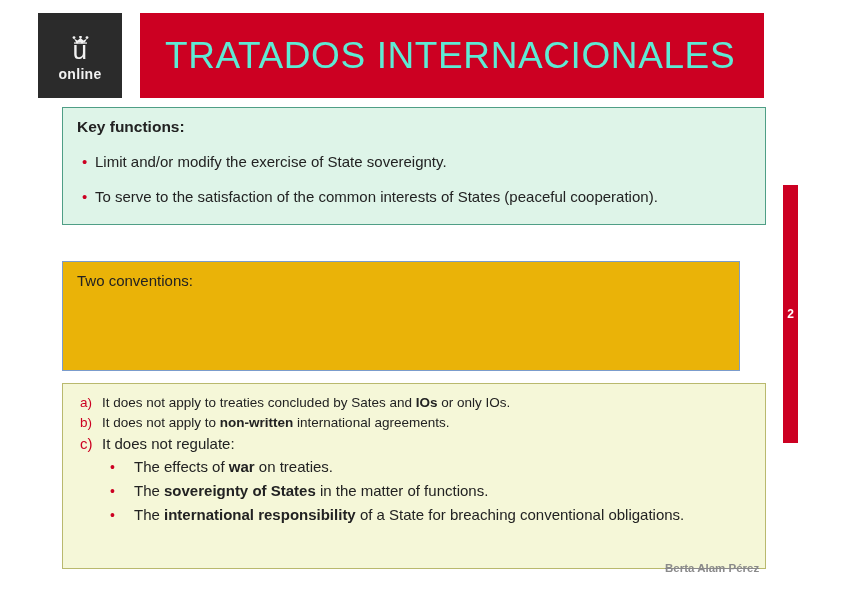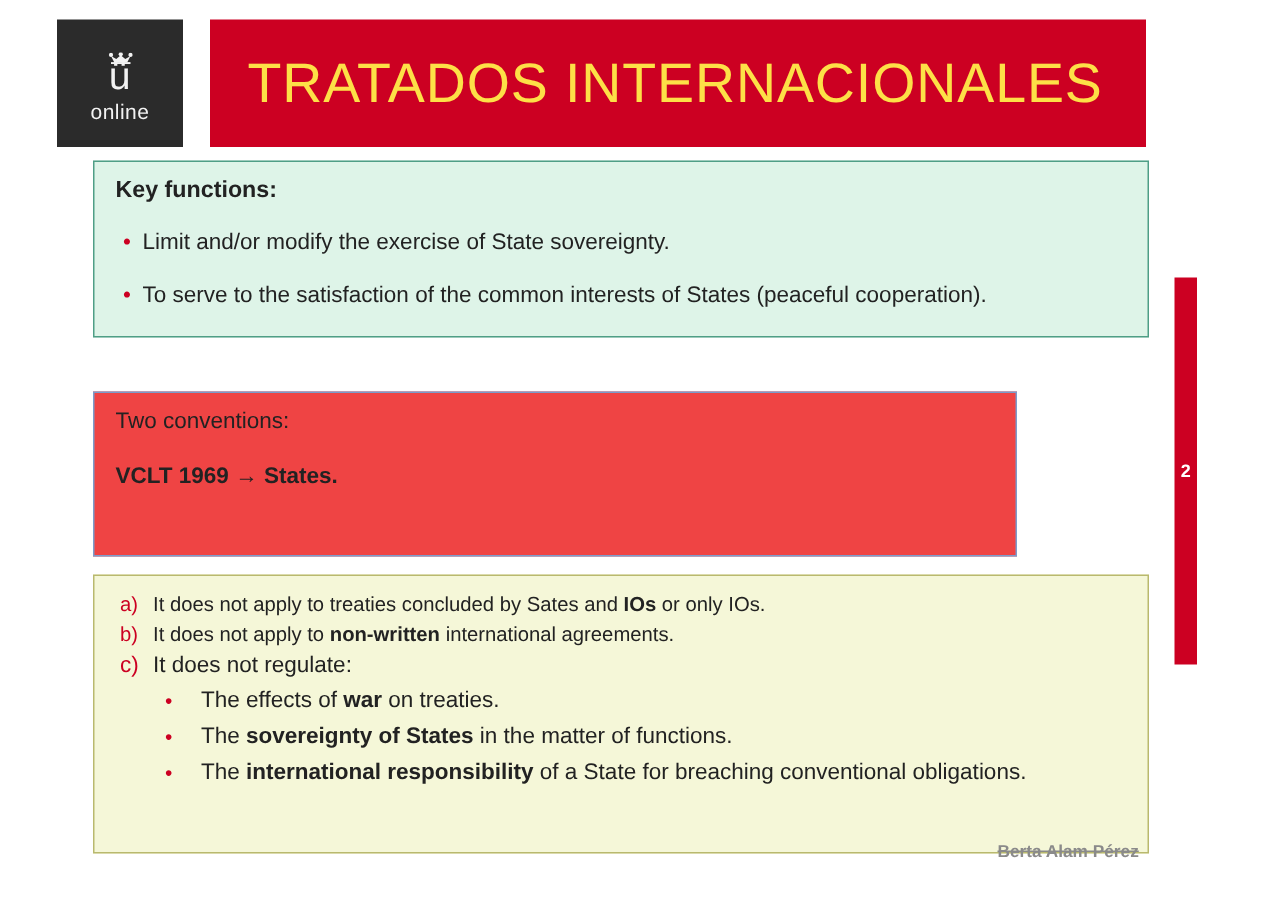--- a/index.html
+++ b/index.html
@@ -40,34 +40,35 @@
     font-size: 26px;
     line-height: 24px;
     font-weight: 400;
     letter-spacing: 0.5px;
   }
   .logo-online {
     font-size: 14px;
     line-height: 16px;
     margin-top: 4px;
     letter-spacing: 0.3px;
+    font-weight: bold;
   }
 
   .title-banner {
     position: absolute;
     left: 140px;
     top: 13px;
     width: 624px;
     height: 85px;
     background: #CC0022;
     display: flex;
     align-items: center;
   }
   .title-text {
-    color: #fde047;
+    color: #5eead4;
     font-size: 37px;
     line-height: 40px;
     font-weight: 400;
     letter-spacing: 0.6px;
     padding-left: 25px;
     white-space: nowrap;
   }
 
   
   .slide-bar {
@@ -97,23 +98,23 @@
   .box-green {
     top: 107px;
     width: 704px;
     height: 118px;
     background: #DEF4E8;
     border: 1px solid #4f9e86;
     padding: 9px 14px 11px 14px;
   }
   .box-blue {
     top: 261px;
-    width: 616px;
+    width: 678px;
     height: 110px;
-    background: #ef4444;
+    background: #eab308;
     border: 1px solid #7b9ccc;
     padding: 9px 14px 0 14px;
   }
   .box-yellow {
     top: 383px;
     width: 704px;
     height: 186px;
     background: #F5F7D8;
     border: 1px solid #b9b96e;
     padding: 8px 13px 0 13px;
@@ -254,25 +255,20 @@
 
   <div class="bullet-row">
     <span class="bullet-dot">•</span>
     <span class="bullet-text">To serve to the satisfaction of the common interests of States (peaceful cooperation).</span>
   </div>
 </div>
 
 <div class="box box-blue">
   <p class="plain-line">Two conventions:</p>
 
-  <p class="conv-line">
-    <span>VCLT 1969</span>
-    <span class="arrow">→</span>
-    <span>States.</span>
-  </p>
 
 </div>
 
 <div class="box box-yellow">
 
   <div class="lettered-row">
     <span class="letter-mark">a)</span>
     <span class="lettered-text"><span>It does not apply to treaties concluded by Sates and </span><b>IOs</b><span> or  only IOs.</span></span>
   </div>
 

